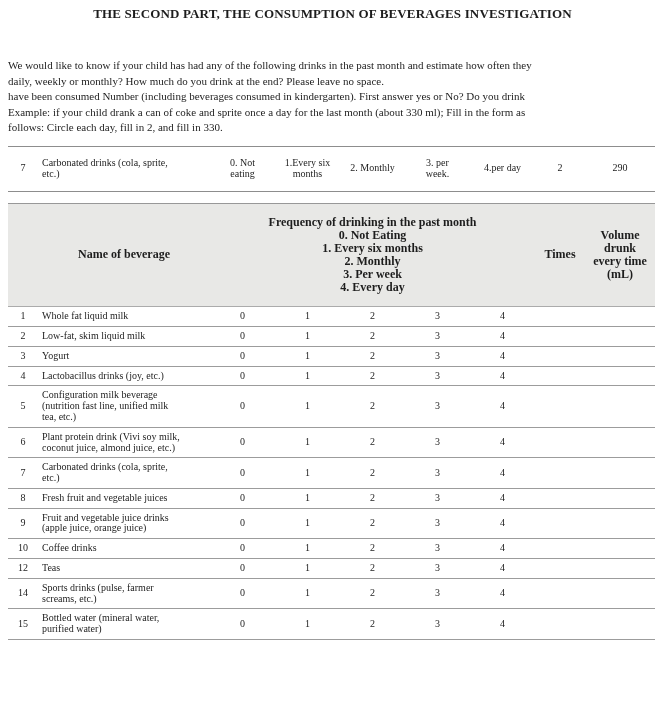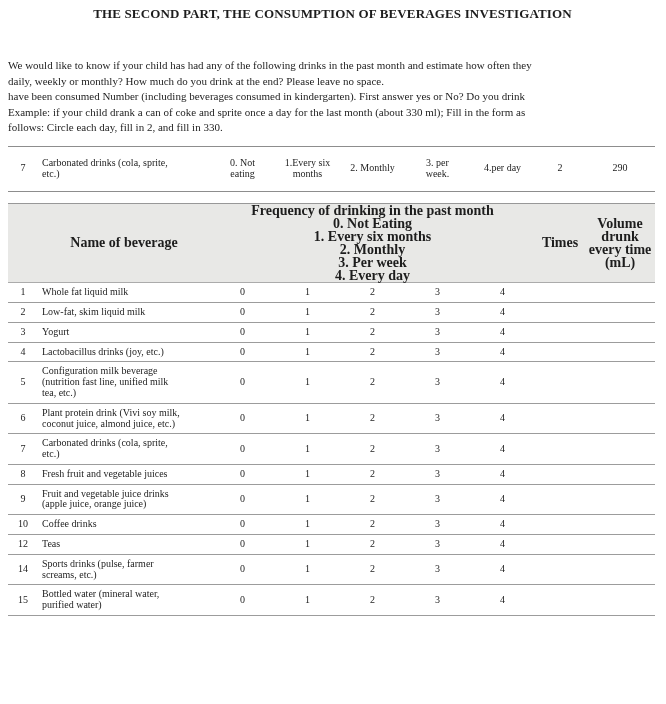--- a/index.html
+++ b/index.html
@@ -36,25 +36,25 @@
     font-size: 10px; line-height: 10.8px;
     vertical-align: middle; text-align: center;
     padding: 11px 3px; white-space: pre-line;
   }
   .example-table .c-name { text-align: left; padding-left: 4px; padding-right: 2px; }
 
   
   .main-table { margin-top: 11px; }
   .main-table thead td {
     background: #e8e8e6;
-    font-weight: bold; font-size: 14px;
+    font-weight: bold; font-size: 12px;
     text-align: center; vertical-align: middle;
     border-top: 1px solid #989898;
     border-bottom: 1px solid #ababab;
-    padding: 0 2px;
+    padding: 12px 2px;
   }
   .freq-head { line-height: 13.1px; padding: 10px 2px 6px 2px; }
   .name-head, .times-head { line-height: 13px; margin-top: 8px; }
   .vol-head { white-space: pre-line; line-height: 13px; }
 
   .main-table tbody td {
     font-size: 10px; line-height: 10.8px;
     text-align: center; vertical-align: middle;
     padding: 4px 3px;
     border-bottom: 1px solid #9c9c9c;

